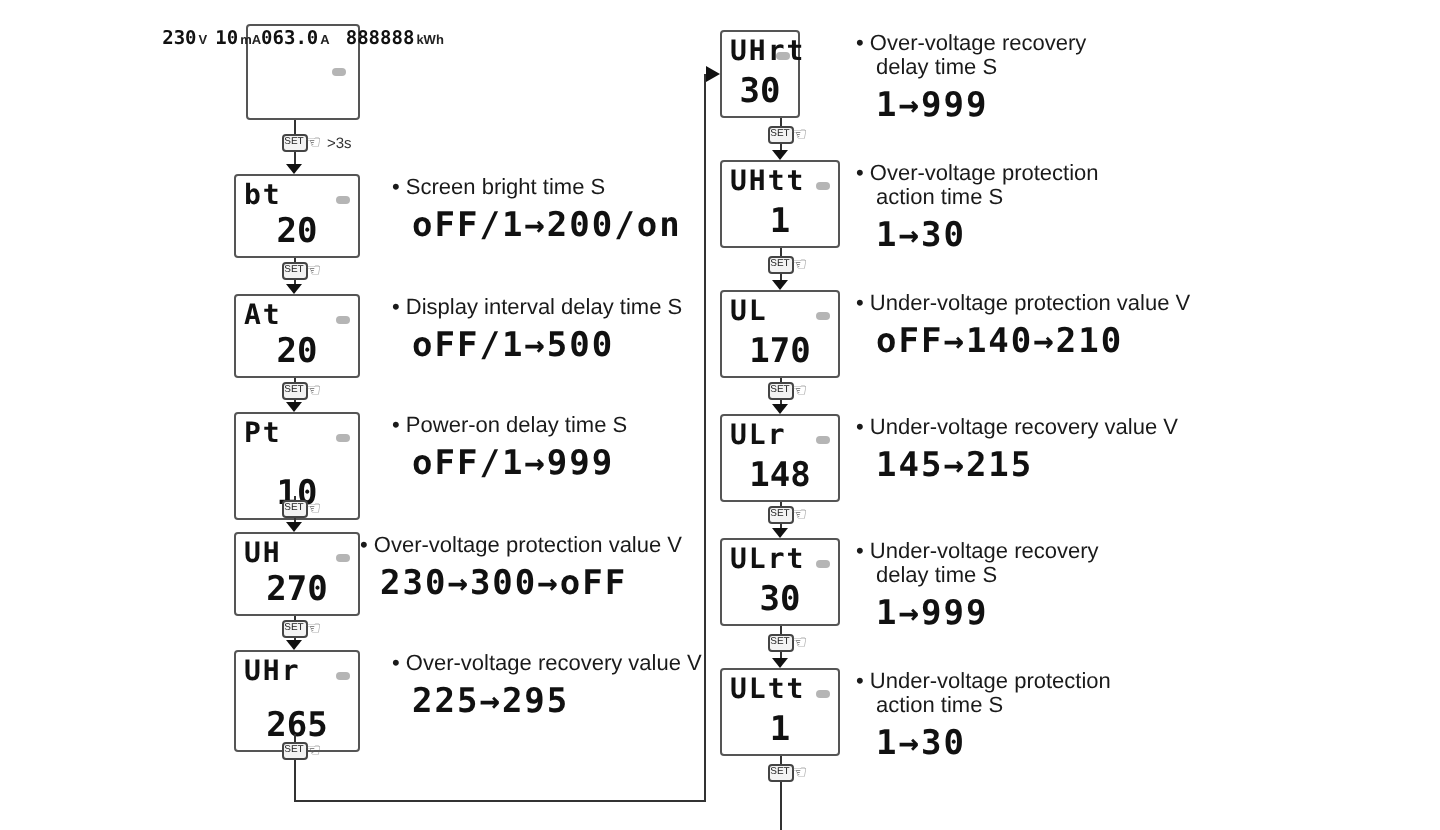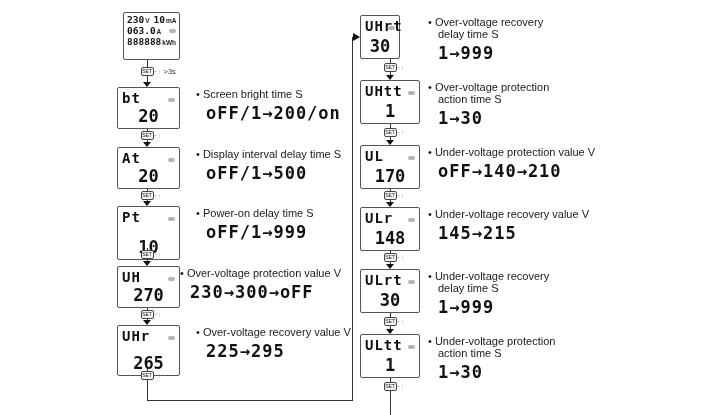--- a/index.html
+++ b/index.html
@@ -8,21 +8,21 @@
     font-family:"Liberation Sans",sans-serif;overflow:hidden;
   }
   .lcd-box{
     position:absolute;border:1.5px solid #555;border-radius:2px;background:#fff;
     box-sizing:border-box;
   }
   .seg{font-family:"DejaVu Sans Mono",monospace;font-weight:bold;color:#111;}
   .box-label{position:absolute;left:4px;top:2px;font-size:14px;letter-spacing:1px;white-space:nowrap;}
   .box-value{position:absolute;left:0;right:0;bottom:2px;text-align:center;font-size:17px;}
   .smudge{position:absolute;right:4px;top:10px;width:7px;height:4px;background:#b5b5b5;border-radius:2px;}
-  .disp{display:flex;flex-direction:column;justify-content:flex-start;height:100%;padding:1px 3px;box-sizing:border-box;}
+  .disp{display:flex;flex-direction:row;justify-content:center;height:100%;padding:1px 3px;box-sizing:border-box;}
   .disp-row{display:flex;align-items:baseline;gap:1px;}
   .disp-seg{font-size:9.5px;letter-spacing:0px;}
   .disp-unit{font-size:6.5px;font-weight:bold;color:#222;}
   .disp-smudge{width:7px;height:4px;background:#b5b5b5;border-radius:2px;margin-left:auto;align-self:center;}
   .mr2{margin-left:3px;}
   .desc{position:absolute;color:#1a1a1a;}
   .desc-line{font-size:11px;line-height:12px;white-space:nowrap;}
   .desc-line.first::before{content:"\2022  ";font-size:11px;}
   .desc-line.cont{padding-left:10px;}
   .range{font-size:17px;letter-spacing:1px;margin-top:3px;padding-left:10px;white-space:nowrap;}

